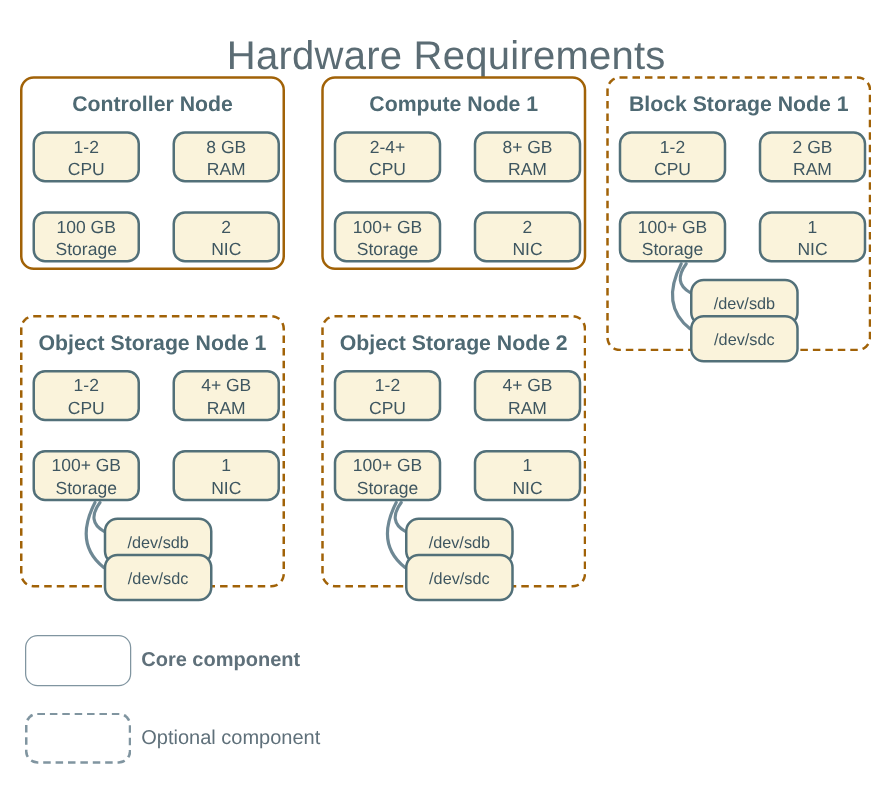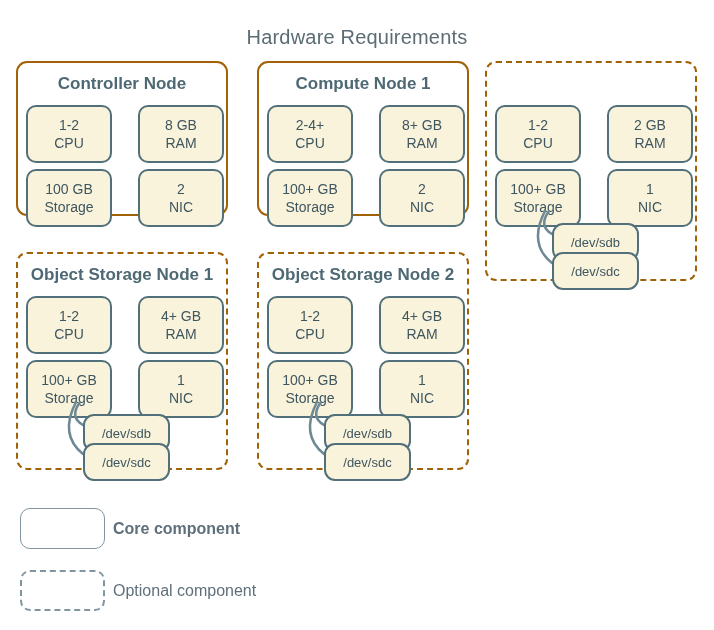--- a/index.html
+++ b/index.html
@@ -9,21 +9,21 @@
     width: 714px;
     height: 630px;
     background: #ffffff;
     font-family: "Liberation Sans", "DejaVu Sans", sans-serif;
     overflow: hidden;
   }
   .diagram-title {
     position: absolute;
     top: 26px; left: 0; width: 714px;
     text-align: center;
-    font-size: 20px;
+    font-size: 32px;
     color: #5b6c74;
     letter-spacing: 0.2px;
   }
   .node {
     position: absolute;
     width: 212px;
     border: 2px solid #a16207;
     border-radius: 11px;
     background: transparent;
   }
@@ -31,21 +31,21 @@
   .node-title {
     position: absolute;
     top: 11px; left: 0; width: 100%;
     text-align: center;
     font-size: 17px;
     font-weight: bold;
     color: #4e6973;
   }
   .cell {
     position: absolute;
-    width: 86px; height: 58px;
+    width: 86px; height: 41px;
     background: #faf3db;
     border: 2px solid #527079;
     border-radius: 10px;
     display: flex;
     flex-direction: column;
     align-items: center;
     justify-content: center;
     font-size: 14px;
     line-height: 18px;
     color: #3e5660;
@@ -138,20 +138,21 @@
       <div>100+ GB</div>
       <div>Storage</div>
     </div>
     <div class="cell pos-br">
       <div>2</div>
       <div>NIC</div>
     </div>
   </div>
 
   <div class="node dashed" style="left:485px; top:61px; height:220px;">
+    <div class="node-title">Block Storage Node 1</div>
     <div class="cell pos-tl">
       <div>1-2</div>
       <div>CPU</div>
     </div>
     <div class="cell pos-tr">
       <div>2 GB</div>
       <div>RAM</div>
     </div>
     <div class="cell pos-bl">
       <div>100+ GB</div>

